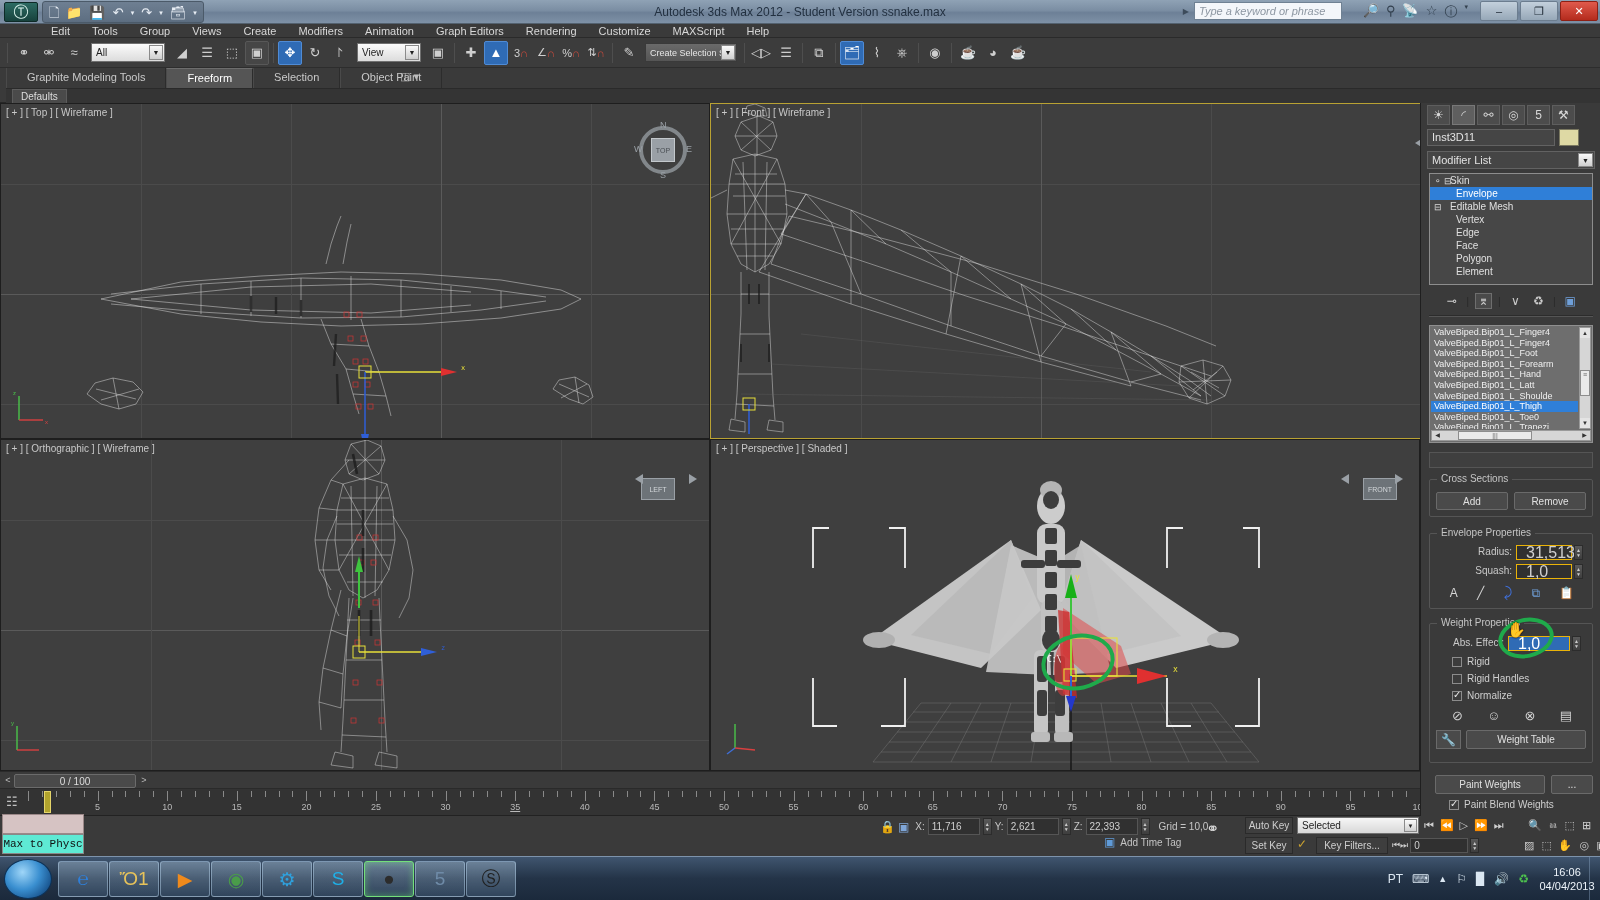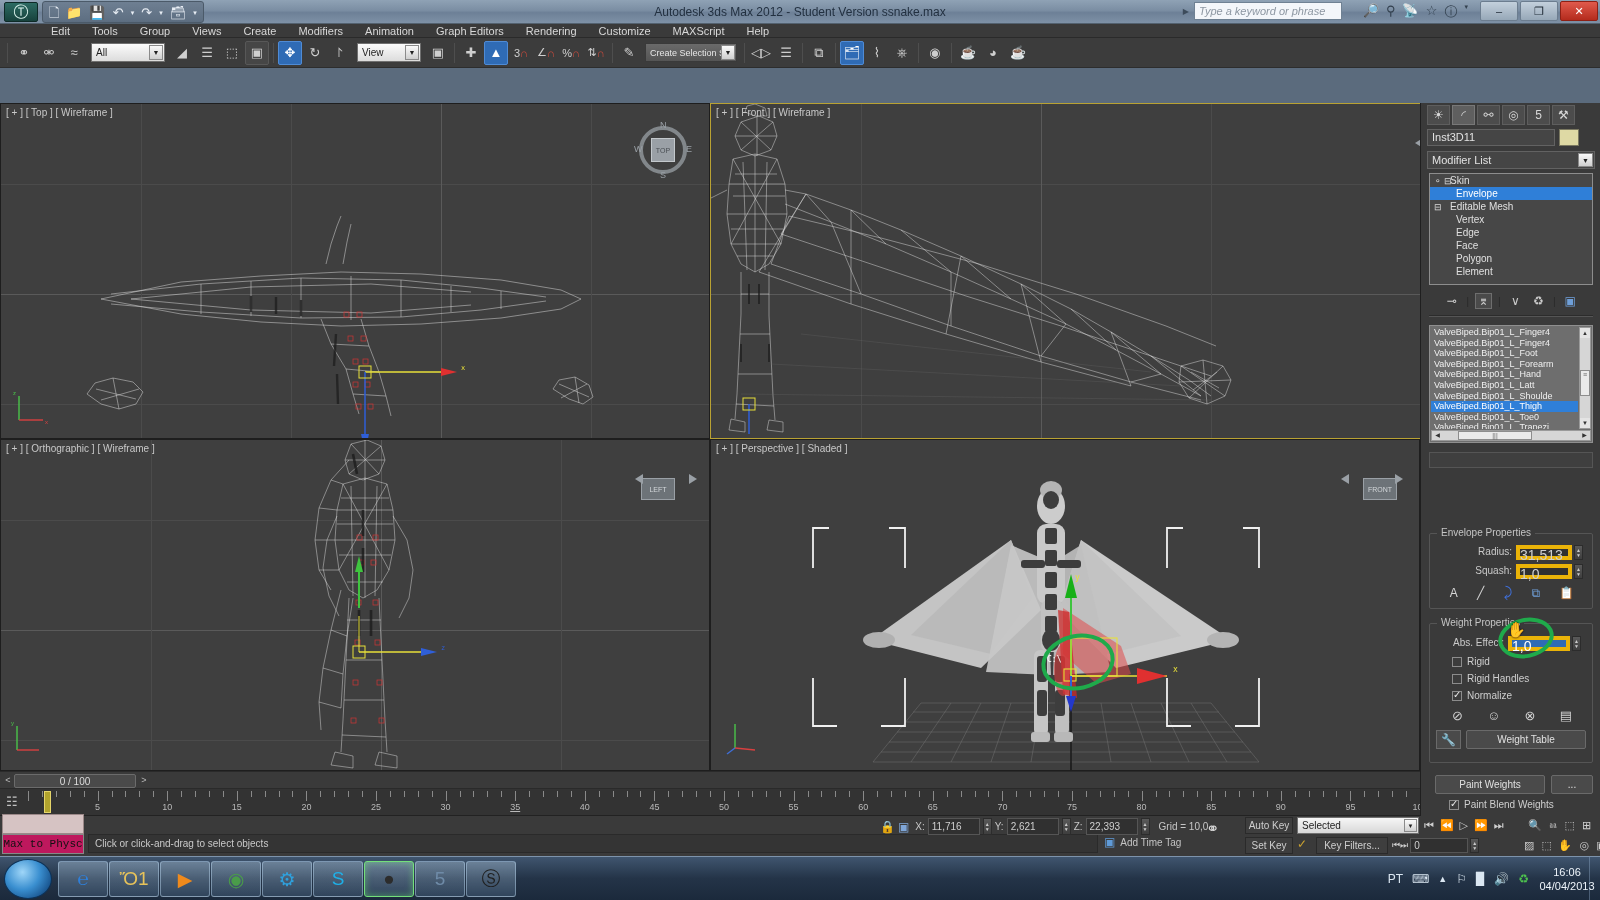--- a/index.html
+++ b/index.html
@@ -177,21 +177,21 @@
   }
 
   
   .statusbar { position: absolute; left: 0; top: 816px; width: 1600px; height: 40px; background: #3a3a3a; }
   .mx-note {
     position: absolute; left: 2px; top: -2px; width: 82px; height: 20px;
     background: #d6c3c3; border: 1px solid #9b8888;
   }
   .mx-note2 {
     position: absolute; left: 2px; top: 18px; width: 82px; height: 20px;
-    background: #be185d; border: 1px solid #888; color: #111;
+    background: #5eead4; border: 1px solid #888; color: #111;
     font-family: "Liberation Mono", monospace; font-size: 11px; text-align: center; line-height: 19px;
   }
   .sb-field {
     position: absolute; background: #343434; border: 1px solid #2a2a2a;
     color: #c9c9c9; font-size: 10px; line-height: 17px; padding-left: 6px;
   }
   .coord-grp { position: absolute; left: 880px; top: 2px; display: flex; align-items: center; gap: 3px; }
   .coord-lbl { font-size: 10px; color: #c6c6c6; }
   .coord-in {
     width: 52px; height: 17px; background: #303030; border: 1px solid #555;
@@ -284,22 +284,22 @@
   .group-title {
     position: absolute; left: 7px; top: -7px; background: #3a3a3a;
     padding: 0 4px; font-size: 10px; color: #c5c5c5;
   }
   .gbtn {
     background: #4a4a4a; border: 1px solid #6a6a6a; color: #e0e0e0;
     font-size: 10px; text-align: center; border-radius: 2px;
   }
   .prop-lbl { font-size: 10px; color: #c9c9c9; text-align: right; }
   .prop-in {
-    background: #303030; border: 4px solid #eab308; color: #cfcfcf;
-    font-size: 14px; padding-left: 0;
+    background: #303030; border: 1px solid #eab308; color: #cfcfcf;
+    font-size: 16px; padding-left: 9px;
   }
   .chk { width: 10px; height: 10px; background: #3c3c3c; border: 1px solid #8c8c8c; display: inline-block; position: relative; }
   .chk.on::after { content: "\2713"; position: absolute; left: 0px; top: -3px; font-size: 10px; color: #e8e8e8; }
   .chk-lbl { font-size: 10px; color: #cfcfcf; margin-left: 5px; }
 
   .annot-circle {
     position: absolute; border: 4px solid #1faa4b; border-radius: 50%;
     transform: rotate(-12deg);
   }
   .cursor-hand { position: absolute; font-size: 15px; color: #fff; text-shadow: 0 0 2px #000; }
@@ -425,20 +425,32 @@
     <div class="tbtn">⌇</div>
     <div class="tbtn">⎈</div>
     <div class="tsep"></div>
     <div class="tbtn">◉</div>
     <div class="tsep"></div>
     <div class="tbtn">☕</div>
     <div class="tbtn">◕</div>
     <div class="tbtn">☕</div>
   </div>
 
+  <div class="ribbon">
+    <div class="ribbon-tabs" id="ribbon-tabs">
+        <div class="rtab">Graphite Modeling Tools</div>
+        <div class="rtab active">Freeform</div>
+        <div class="rtab">Selection</div>
+        <div class="rtab">Object Paint</div>
+      </div>
+    <div class="ribbon-extra">◫ ▾</div>
+    <div class="ribbon-row2">
+      <div class="rdefaults">Defaults</div>
+    </div>
+  </div>
 
   <div class="vp-area">
 
     <div class="vp vp-top">
       <div class="grid-h" style="top:80px"></div>
       <div class="grid-h grid-main" style="top:190px"></div>
       <div class="grid-h" style="top:300px"></div>
       <div class="grid-v" style="left:140px"></div>
       <div class="grid-v" style="left:290px"></div>
       <div class="grid-v grid-main" style="left:440px"></div>
@@ -868,21 +880,20 @@
         <div class="tick" style="left: 1378.08px; height: 6px;"></div>
         <div class="tick" style="left: 1392px; height: 10px;"></div>
         <div class="ticklbl" style="left: 1392px;">100</div>
       </div>
     <div class="ts-handle"></div>
   </div>
 
   <div class="statusbar">
     <div class="mx-note"></div>
     <div class="mx-note2">Max to Physc</div>
-    <div class="sb-field" style="left:88px;top:18px;width:1010px;height:19px">Click or click-and-drag to select objects</div>
 
     <div class="coord-grp">
       <span style="font-size:12px;color:#d8b04a">🔒</span>
       <span style="font-size:12px;color:#7fa6d8;margin-right:3px">▣</span>
       <span class="coord-lbl">X:</span>
       <span class="coord-in">11,716</span>
       <span class="spin">
           <i style="font-style:normal">▲</i>
           <i style="font-style:normal">▼</i>
         </span>
@@ -1013,20 +1024,25 @@
       </div>
       <div class="bl-hscroll">
         <div class="bl-hl">◀</div>
         <div class="bl-hthumb">|||</div>
         <div class="bl-hr">▶</div>
       </div>
     </div>
 
     <div class="blankfield"></div>
 
+    <div class="group" style="left:8px;top:376px;width:164px;height:38px">
+      <div class="group-title">Cross Sections</div>
+      <div class="gbtn" style="position:absolute;left:6px;top:12px;width:72px;height:18px;line-height:17px">Add</div>
+      <div class="gbtn" style="position:absolute;left:84px;top:12px;width:72px;height:18px;line-height:17px">Remove</div>
+    </div>
 
     <div class="group" style="left:8px;top:430px;width:164px;height:76px">
       <div class="group-title">Envelope Properties</div>
       <div class="prop-lbl" style="position:absolute;left:28px;top:12px;width:54px">Radius:</div>
       <div class="prop-in" style="position:absolute;left:86px;top:11px;width:56px;height:15px;line-height:13px">31,513</div>
       <div class="spin" style="position:absolute;left:144px;top:11px;height:15px">
           <i style="font-style:normal">▲</i>
           <i style="font-style:normal">▼</i>
         </div>
       <div class="prop-lbl" style="position:absolute;left:28px;top:31px;width:54px">Squash:</div>

